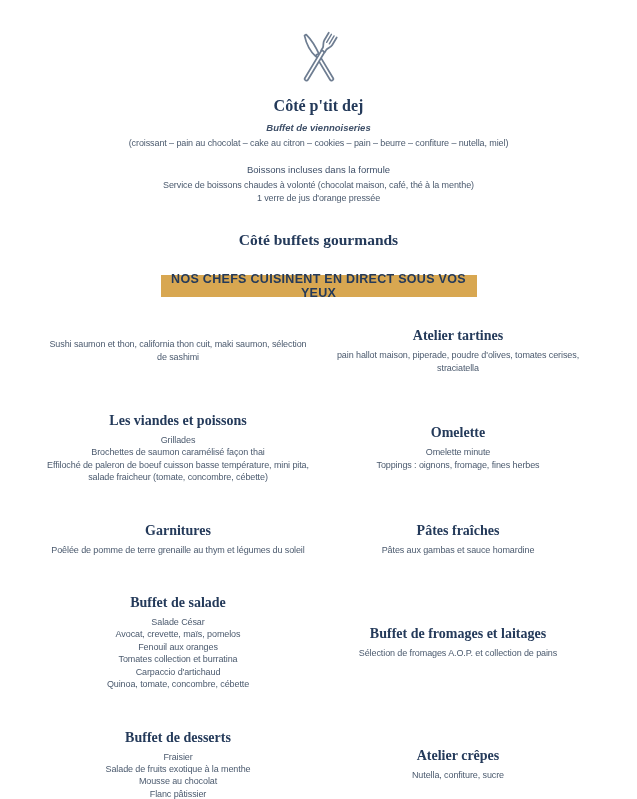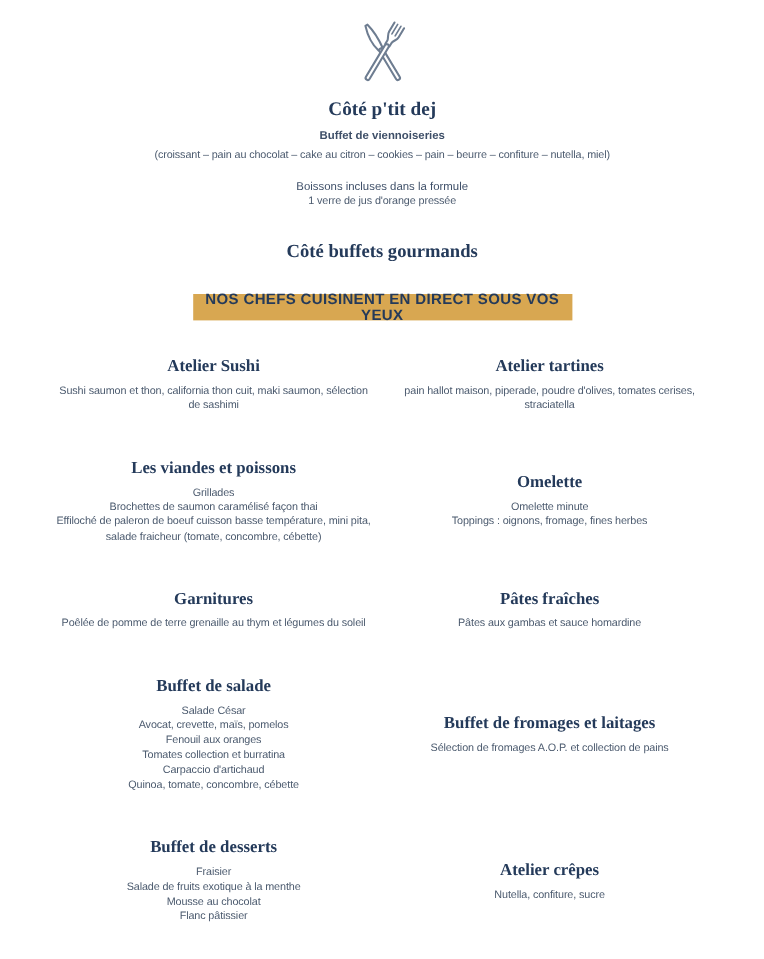--- a/index.html
+++ b/index.html
@@ -11,30 +11,30 @@
   *{box-sizing:border-box;}
   html,body{margin:0;padding:0;}
   body{
     width:637px;height:799px;overflow:hidden;
     background:#ffffff;
     font-family:"Liberation Sans",sans-serif;
     color:var(--slate);
     -webkit-font-smoothing:antialiased;
   }
   .page{width:637px;height:799px;text-align:center;}
-  .header{padding-top:13px;}
+  .header{padding-top:27px;}
   .cutlery{display:block;margin:0 auto;}
   .main-title{
     font-family:"Liberation Serif","DejaVu Serif",serif;
     font-size:16px;font-weight:bold;color:var(--navy);
     margin:8px 0 0;
   }
   .sub-bold{
     font-size:9.5px;font-weight:bold;color:#3E4F68;
-    margin-top:7px;line-height:11px;
+    margin-top:7px;line-height:11px;font-style:italic;
   }
   .detail-line{
     font-size:9px;letter-spacing:-0.1px;color:var(--slate);
     margin-top:4px;line-height:12.4px;
   }
   .drinks-title{
     font-size:9.5px;font-weight:normal;color:#3E4F68;
     margin-top:15px;line-height:11px;
   }
   .drink-line{
@@ -92,31 +92,31 @@
         <path d="M -8,-46 L -8,-31 C -8,-26 -4.5,-23.5 -3.5,-19 L -3.5,-13 L 3.5,-13 L 3.5,-19 C 4.5,-23.5 8,-26 8,-31 L 8,-46" fill="#ffffff"></path>
         <path d="M -2.7,-46 L -2.7,-30 M 2.7,-46 L 2.7,-30" stroke-width="2.4"></path>
         <rect x="-3" y="-14" width="6" height="59" rx="3" fill="#ffffff"></rect>
       </g>
     </svg>
 
     <h1 class="main-title">Côté p'tit dej</h1>
     <div class="sub-bold">Buffet de viennoiseries</div>
     <div class="detail-line">(croissant – pain au chocolat – cake au citron – cookies – pain – beurre – confiture – nutella, miel)</div>
     <div class="drinks-title">Boissons incluses dans la formule</div>
+    <div class="drink-line first">Service de boissons chaudes à volonté (chocolat maison, café, thé à la menthe)</div>
     <div class="drink-line">1 verre de jus d'orange pressée</div>
   </div>
 
   <h2 class="section-heading">Côté buffets gourmands</h2>
 
   <div class="banner">NOS CHEFS CUISINENT EN DIRECT SOUS VOS YEUX</div>
 
   <div class="menu-grid">
 
     <div class="menu-section">
-      <h3 class="section-title">Atelier Sushi</h3>
       <p class="section-line">Sushi saumon et thon, california thon cuit, maki saumon, sélection de sashimi</p>
     </div>
     <div class="menu-section">
       <h3 class="section-title">Atelier tartines</h3>
       <p class="section-line">pain hallot maison, piperade, poudre d'olives, tomates cerises, straciatella</p>
     </div>
 
     <div class="menu-section">
       <h3 class="section-title">Les viandes et poissons</h3>
       <p class="section-line">Grillades</p>

